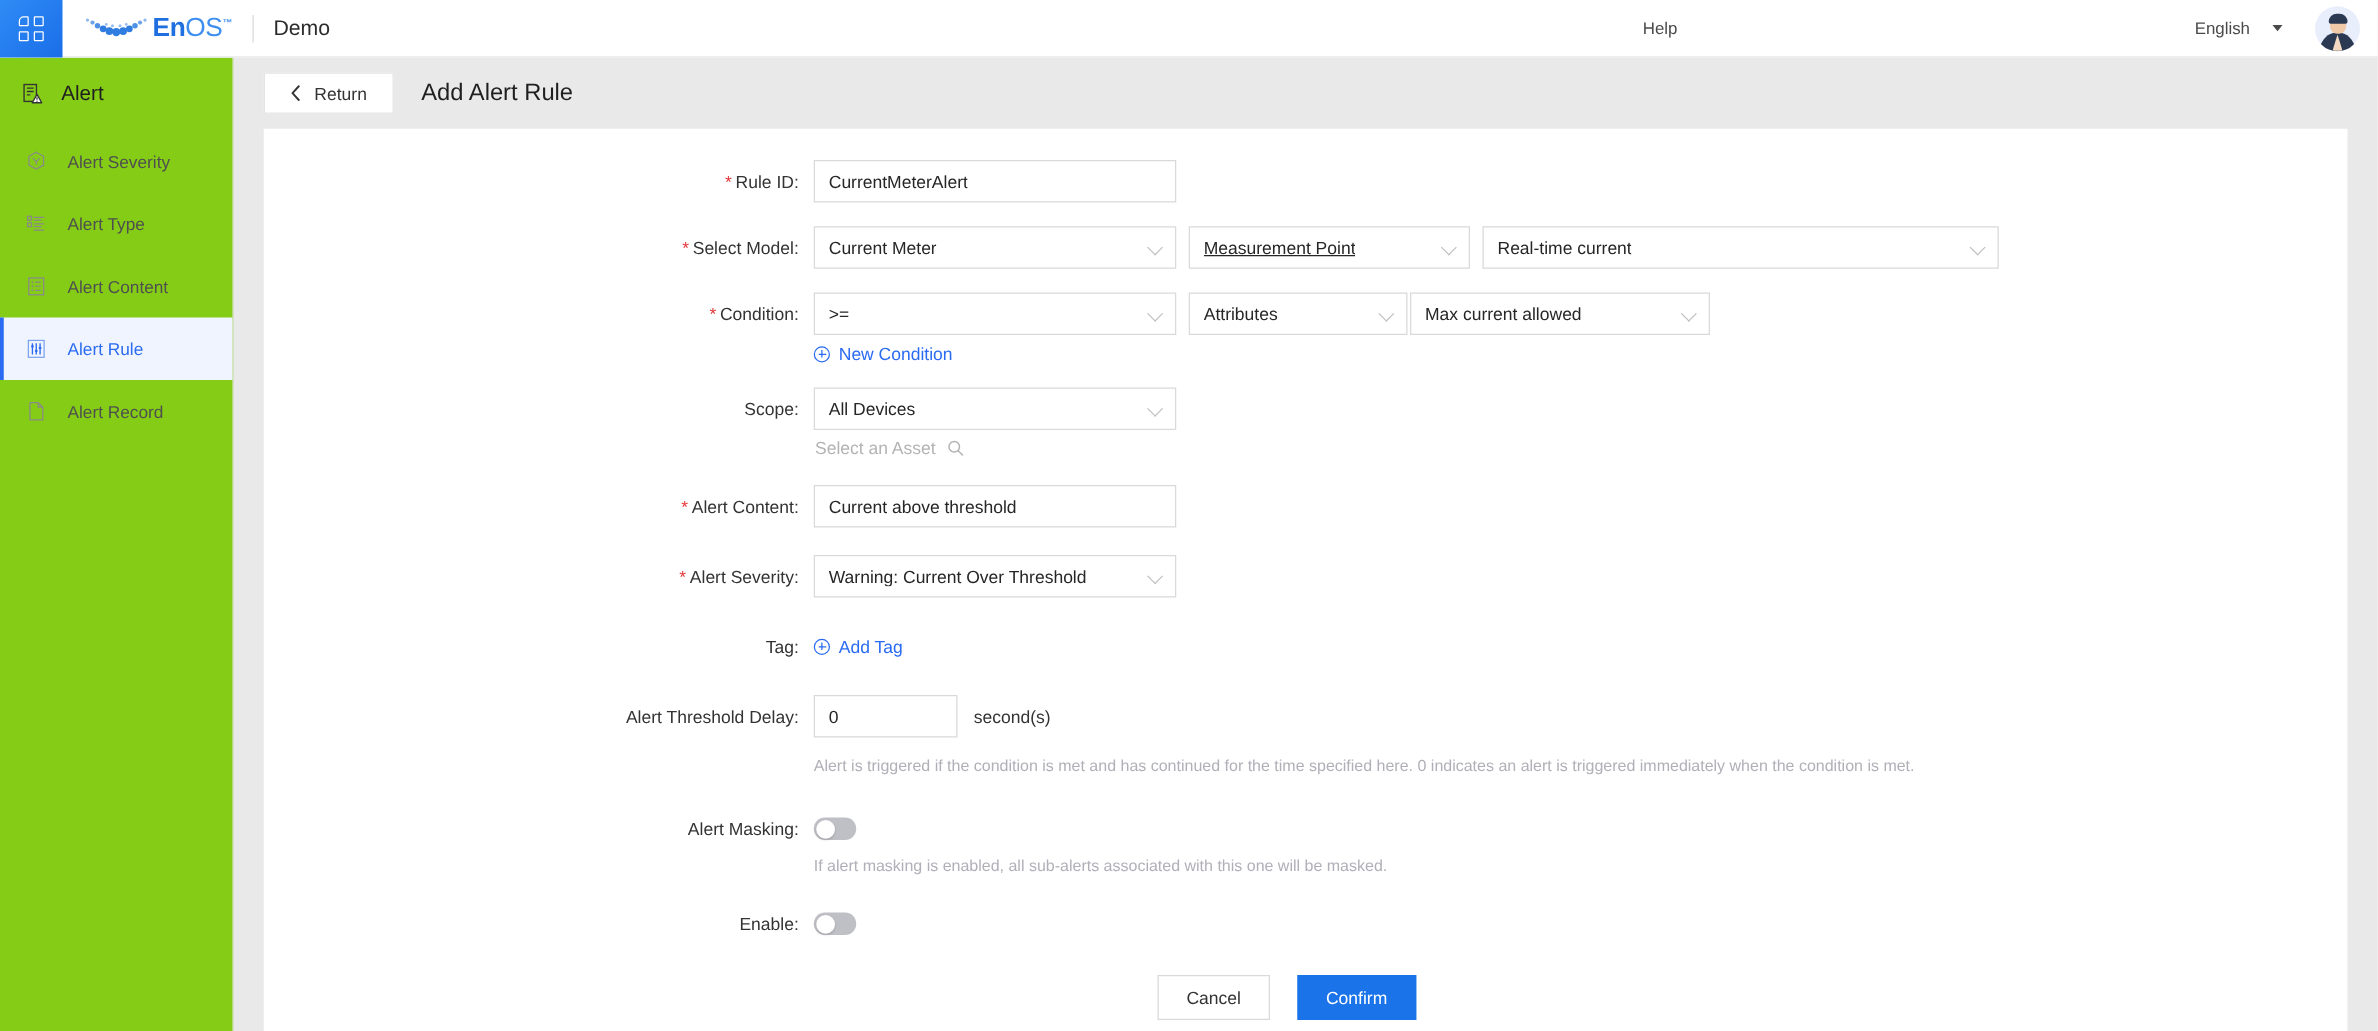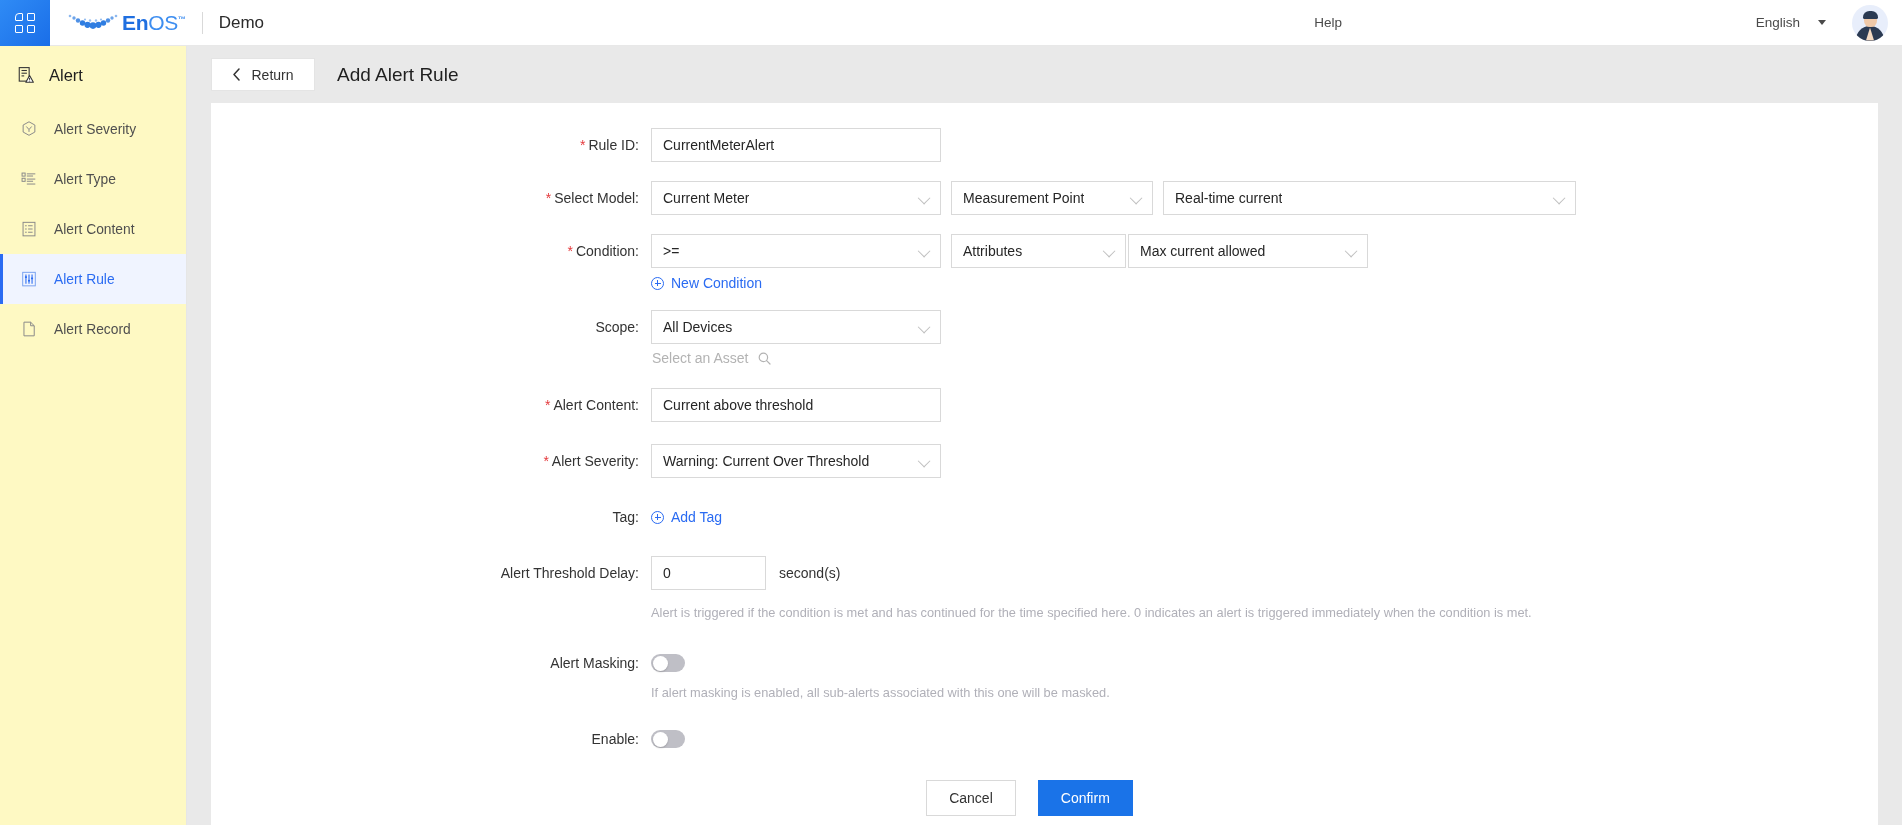--- a/index.html
+++ b/index.html
@@ -85,21 +85,21 @@
   }
   .avatar .shirt {
     position:absolute; width:8px; height:13px; background:#f3d9c2;
     left:14px; bottom:0; clip-path: polygon(50% 0,100% 100%,0 100%);
   }
 
   
   .sidebar {
     position: absolute; top: 46px; left: 0;
     width: 187px; height: 779px;
-    background: #fef9c3;
+    background: #84cc16;
     border-right: 1px solid #e6e6e6;
     z-index: 10;
   }
   .side-head {
     display: flex; align-items: center;
     height: 58px; padding-left: 17px;
   }
   .side-head .label { font-size: 16.5px; color: #1f1f1f; margin-left: 14px; }
   .side-item {
     display:flex; align-items:center;
@@ -162,21 +162,21 @@
   .ctrl.sel { cursor: pointer; }
   .ctrl.inp { cursor: text; }
   .ctrl .val { white-space: nowrap; overflow: hidden; text-overflow: ellipsis; }
   .ctrl .chevd {
     position:absolute; right: 10px; top: 50%; margin-top: -3px;
     width: 9px; height: 9px; border-left: 1.3px solid #bfbfbf;
     border-bottom: 1.3px solid #bfbfbf; transform: rotate(-45deg) translateY(-2px);
     transform-origin: center;
   }
   .w290 { width: 290px; }
-  .w225 { width: 202px; }
+  .w225 { width: 225px; text-decoration: underline; }
   .w413 { width: 413px; }
   .w175 { width: 175px; }
   .w240 { width: 240px; }
   .w115 { width: 115px; }
   .gap { margin-left: 10px; }
 
   .link-row {
     margin-top: 7px; margin-bottom: 19px; display:flex;
   }
   .link-row .pad { width: 440px; padding-right: 12px; flex:none; }

